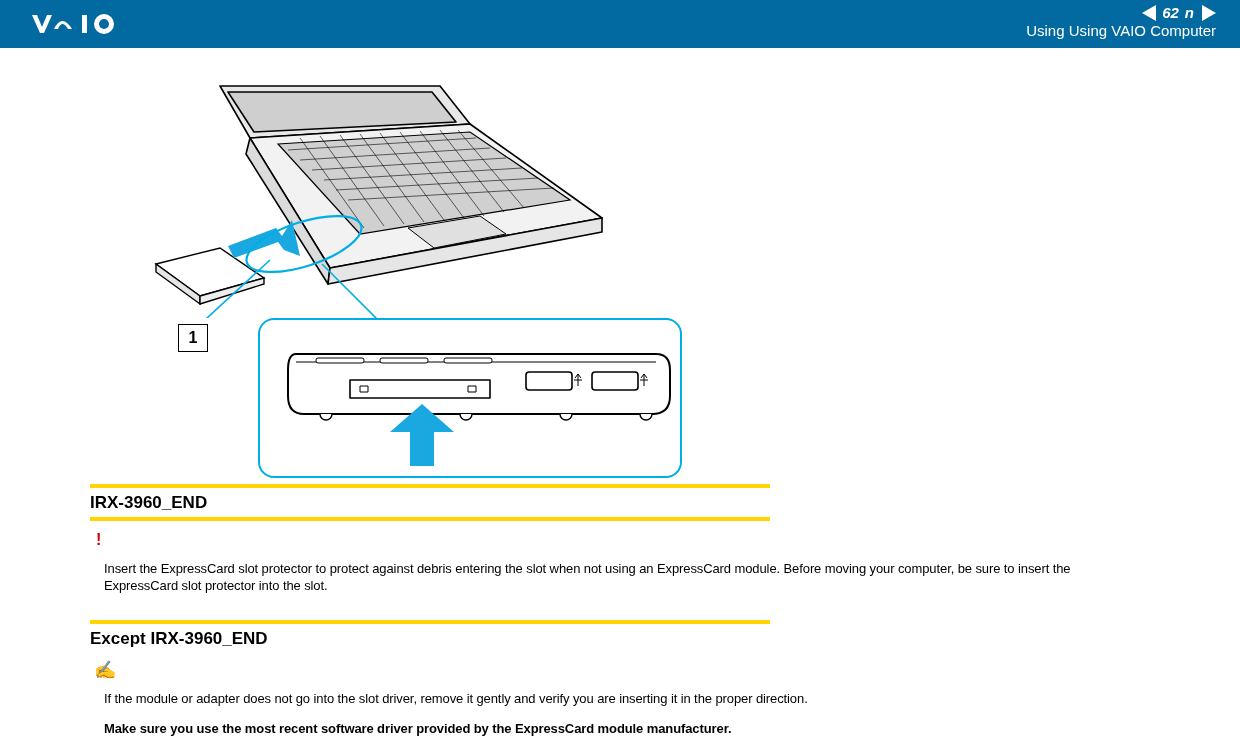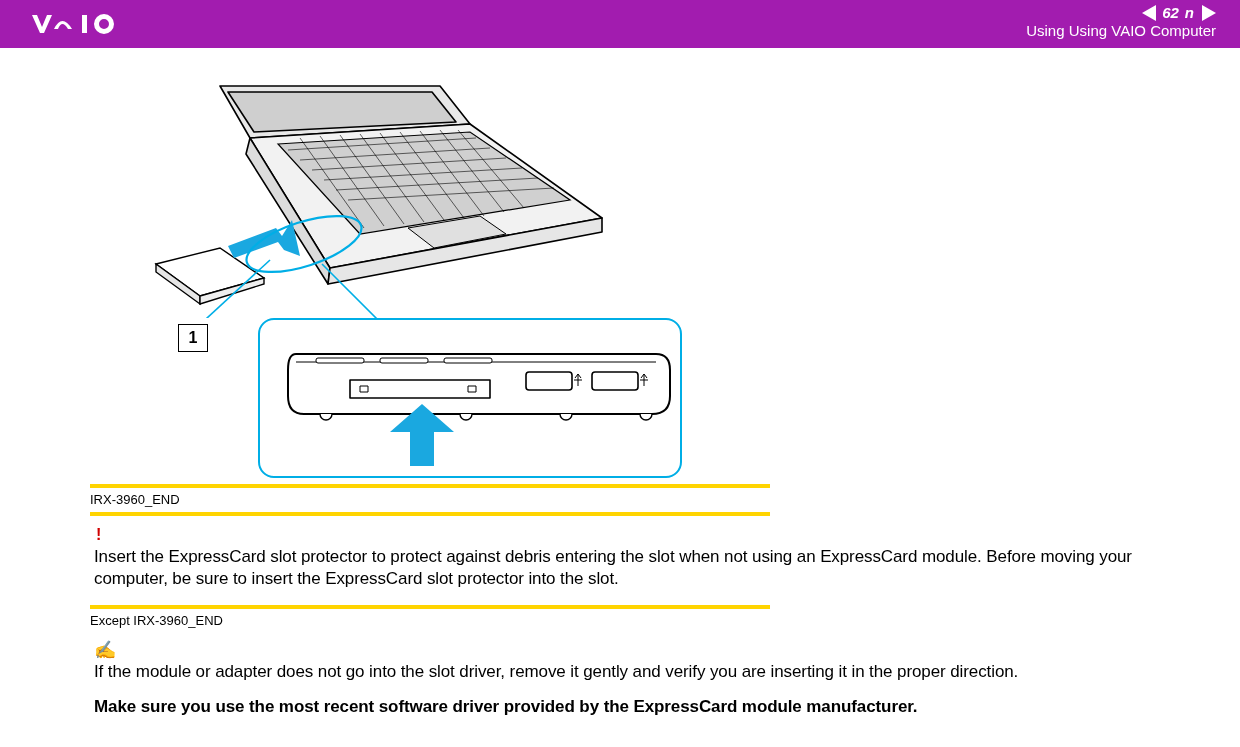--- a/index.html
+++ b/index.html
@@ -5,21 +5,21 @@
   html, body {
     margin: 0;
     padding: 0;
     width: 1240px;
     height: 747px;
     font-family: Arial, Helvetica, sans-serif;
     background: #fff;
     color: #000;
   }
   .header {
-    background: #a21caf;
+    background: #0369a1;
     color: #fff;
     height: 48px;
     display: flex;
     align-items: center;
     justify-content: space-between;
     padding: 0 24px 0 32px;
     position: relative;
   }
   .logo {
     height: 28px;
@@ -82,22 +82,22 @@
     border-radius: 16px;
     background:#fff;
   }
   .yellow-rule {
     height: 4px;
     background: #ffd400;
     margin: 4px 0 4px 0;
     width: 680px;
   }
   .code-label {
-    font-size: 13px;
-    font-weight: normal;
+    font-size: 17px;
+    font-weight: bold;
     line-height: 1.25;
   }
   .body-block {
     margin: 10px 0 0 0;
     max-width: 1060px;
   }
   .warn-icon {
     color: #d00000;
     font-weight: bold;
     font-size: 16px;
@@ -105,24 +105,24 @@
     margin-left: 6px;
     margin-bottom: -2px;
   }
   .note-icon {
     font-size: 18px;
     display:block;
     margin-left: 4px;
     margin-bottom: -4px;
   }
   .para {
-    font-size: 17px;
+    font-size: 13px;
     letter-spacing: -0.1px;
     line-height: 1.25;
-    margin: 4px;
+    margin: 14px;
     font-stretch: condensed;
   }
   .para + .para { margin-top: 14px; font-weight: bold; }
   .section-gap { height: 8px; }
 </style>
 </head>
 <body>
 
 <div class="header">
   <div class="logo">

